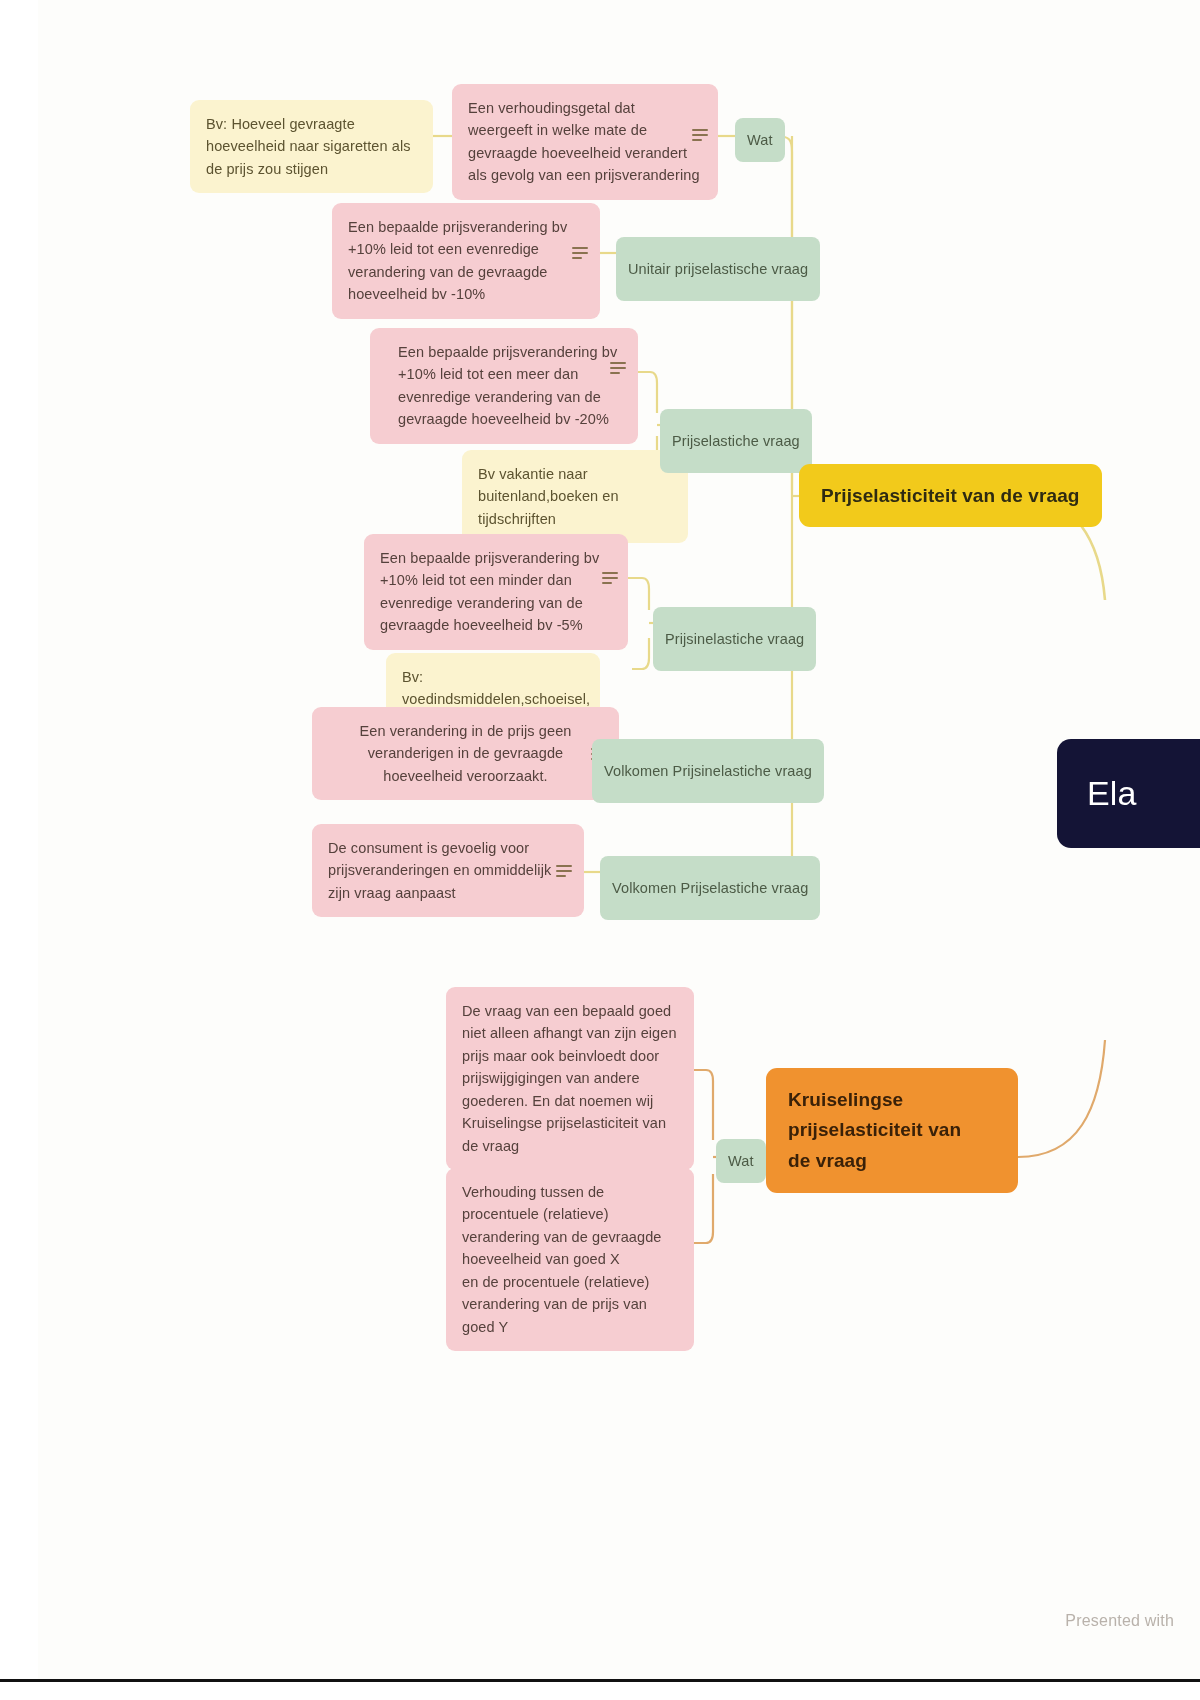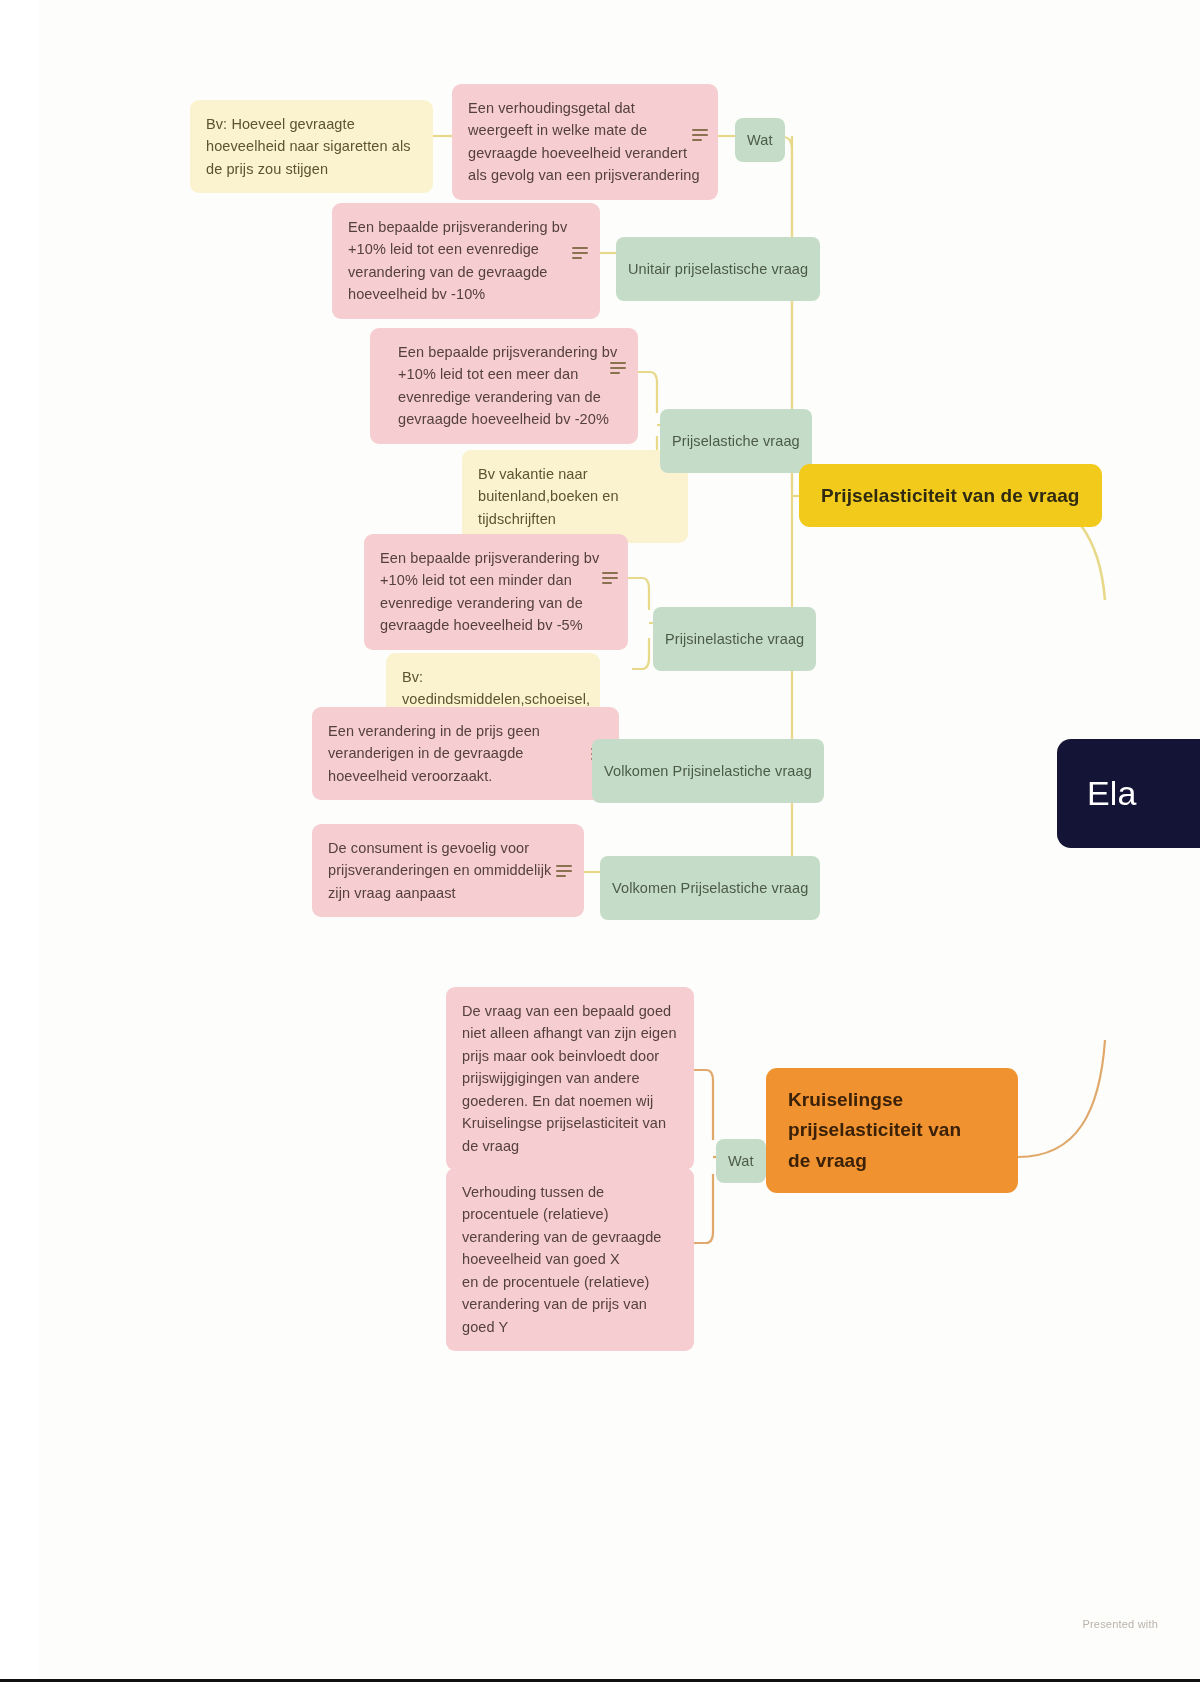--- a/index.html
+++ b/index.html
@@ -84,22 +84,22 @@
   }
   .noteicon i{
     display:block;background:#8a7250;height:2px;border-radius:1px;margin-bottom:3px;
   }
   .noteicon i.l1{width:16px;}
   .noteicon i.l2{width:16px;}
   .noteicon i.l3{width:10px;}
 
   .footer-note{
     position:absolute;
-    right:42px;bottom:70px;
-    font-size:11px;
+    right:26px;bottom:70px;
+    font-size:16px;
     color:#b9b2ab;
     letter-spacing:.2px;
     padding-left:6px;
   }
 </style>
 </head>
 <body>
 
 <div id="canvas">
 
@@ -219,21 +219,21 @@
   </div>
 
   <div class="node yellowlt" style="left:386px;top:653px;width:214px;">
     <span>Bv: voedindsmiddelen,schoeisel, en kleiding</span>
   </div>
 
   <div class="node green" style="left:653px;top:607px;">
     <span>Prijsinelastiche vraag</span>
   </div>
 
-  <div class="node pink" style="left:312px;top:707px;width:307px;">
+  <div class="node pink" style="left:312px;top:707px;width:307px;text-align:center;">
     <span>Een verandering in de prijs geen veranderigen in de gevraagde hoeveelheid veroorzaakt.</span>
     <span class="noteicon" style="right:12px;top:41px;">
       <i class="l1"></i>
         <i class="l2"></i>
         <i class="l3"></i>
     </span>
   </div>
 
   <div class="node green" style="left:592px;top:739px;">
     <span>Volkomen Prijsinelastiche vraag</span>

